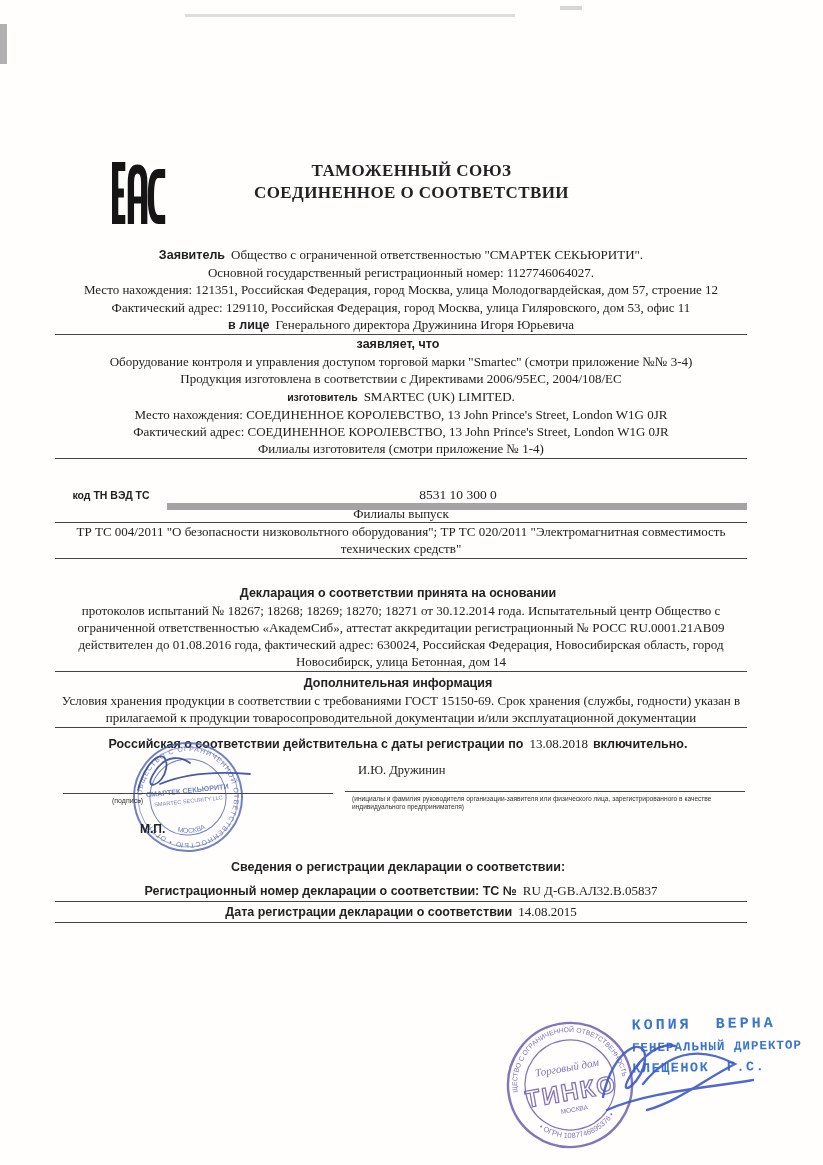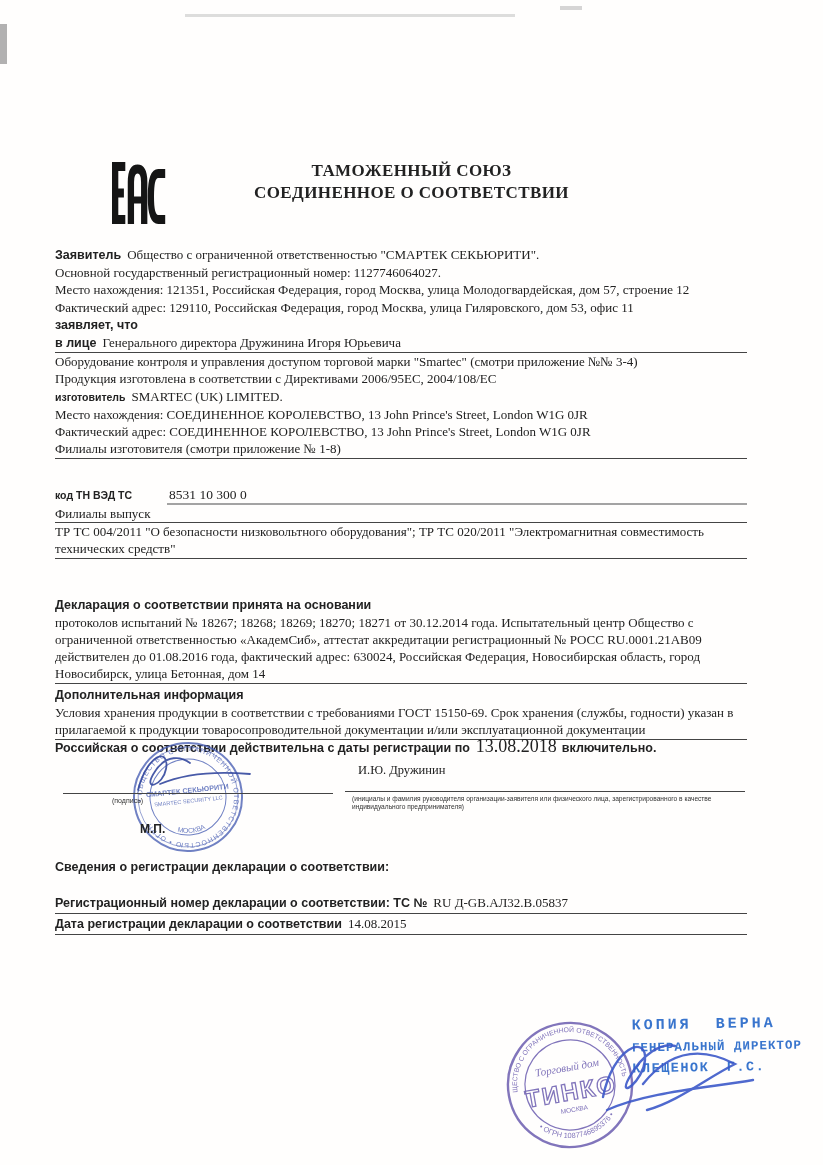--- a/index.html
+++ b/index.html
@@ -12,54 +12,54 @@
   .art-corner{left:0;top:24px;width:7px;height:40px;}
   .art-top{left:185px;top:14px;width:330px;height:3px;background:#bbb;opacity:.5;}
   .art-dot{left:560px;top:6px;width:22px;height:4px;background:#999;opacity:.4;}
 
   
   .header{position:absolute;top:160px;left:0;width:100%;}
   .eac{position:absolute;left:112px;top:2px;}
   .titles{text-align:center;font-weight:bold;font-size:17px;line-height:22px;letter-spacing:.4px;}
 
   
-  .blk{position:absolute;left:55px;width:692px;}
+  .blk{position:absolute;left:55px;width:692px;text-align:center;}
   .line{font-size:13px;line-height:17.2px;white-space:nowrap;}
   .para{font-size:13px;line-height:17px;white-space:normal;}
   .lab{font-family:"Liberation Sans",sans-serif;font-weight:700;font-size:12.5px;margin-right:6px;}
   .lab.sm{font-size:10.5px;}
   .ul{border-bottom:1px solid #444;}
   .hrule{border-bottom:1.2px solid #444;height:1px;}
   .mt2{margin-top:2px;}
 
   .b-applicant{top:246px;}
   .b-codes{top:487px;}
   .row-tnved{display:flex;align-items:baseline;height:18px;}
   .row-tnved .lab{width:112px;margin:0;}
-  .tnved-val{flex:1;border-bottom:2px solid #a3a3a3;font-size:13.5px;line-height:16px;padding-left:2px;}
-  .b-basis{top:596px;}
+  .tnved-val{flex:1;border-bottom:7px solid #a3a3a3;font-size:13.5px;line-height:16px;padding-left:2px;}
+  .b-basis{top:584px;}
   .b-validity{top:736px;font-size:12.5px;white-space:nowrap;}
-  .b-validity .date{font-size:18px;margin-right:5px;}
+  .b-validity .date{font-size:13px;margin-right:5px;}
 
   
   .abs{position:absolute;}
   .sig-line-left{left:63px;top:792px;width:270px;border-bottom:1.2px solid #444;height:1px;}
   .sig-cap-left{left:112px;top:797px;font-size:7px;color:#333;font-family:"Liberation Sans",sans-serif;}
   .sig-mp{left:140px;top:822px;font-family:"Liberation Sans",sans-serif;font-weight:700;font-size:12px;}
   .sig-name{left:358px;top:763px;font-size:12.5px;text-align:center;}
   .sig-line-right{left:345px;top:790px;width:400px;border-bottom:1.2px solid #444;height:1px;}
   .sig-cap-right{left:352px;top:795px;width:408px;font-size:6.6px;line-height:8px;
                  font-family:"Liberation Sans",sans-serif;color:#333;white-space:normal;}
 
   .stamp-smartec{left:113px;top:722px;transform:rotate(-6deg);}
   .sig-scrawl-left{left:128px;top:742px;}
 
   .b-reg{top:857px;}
   .b-reg .line{line-height:19px;}
-  .b-reg .mtop{margin-top:16px;}
+  .b-reg .mtop{margin-top:4px;}
 
   
   .stamp-tinko{left:490px;top:1005px;transform:rotate(-10deg);}
   .copy-stamp{position:absolute;left:632px;top:1016px;color:#2f6ecb;
               font-family:"Liberation Mono",monospace;font-weight:700;transform:rotate(-1deg);opacity:.95;}
   .cs1{font-size:15px;letter-spacing:3px;word-spacing:12px;}
   .cs2{font-size:12.5px;letter-spacing:1px;margin-top:7px;}
   .cs3{font-size:13.5px;letter-spacing:1.5px;margin-top:6px;word-spacing:8px;}
   .sig-scrawl-big{left:585px;top:1022px;}
 </style>
@@ -90,34 +90,34 @@
     </div>
   </div>
 
   <section class="blk b-applicant">
     <div class="line">
       <span class="lab">Заявитель</span><span>Общество с ограниченной ответственностью "СМАРТЕК СЕКЬЮРИТИ".</span>
     </div>
     <div class="line">Основной государственный регистрационный номер: 1127746064027.</div>
     <div class="line">Место нахождения: 121351, Российская Федерация, город Москва, улица Молодогвардейская, дом 57, строение 12</div>
     <div class="line">Фактический адрес: 129110, Российская Федерация, город Москва, улица Гиляровского, дом 53, офис 11</div>
-    <div class="line">
-      <span class="lab">заявляет, что</span>
-    </div>
     <div class="line ul">
       <span class="lab">в лице</span><span>Генерального директора Дружинина Игоря Юрьевича</span>
     </div>
+    <div class="line">
+      <span class="lab">заявляет, что</span>
+    </div>
     <div class="line">Оборудование  контроля и управления доступом торговой марки "Smartec" (смотри приложение №№ 3-4)</div>
     <div class="line">Продукция изготовлена в соответствии с Директивами 2006/95ЕС, 2004/108/ЕС</div>
     <div class="line">
       <span class="lab sm">изготовитель</span><span>SMARTEC (UK) LIMITED.</span>
     </div>
     <div class="line">Место нахождения: СОЕДИНЕННОЕ КОРОЛЕВСТВО, 13 John Prince's Street, London W1G 0JR</div>
     <div class="line">Фактический адрес: СОЕДИНЕННОЕ КОРОЛЕВСТВО, 13 John Prince's Street, London W1G 0JR</div>
-    <div class="line">Филиалы изготовителя (смотри приложение № 1-8)</div>
+    <div class="line">Филиалы изготовителя (смотри приложение № 1-4)</div>
     <div class="hrule"></div>
   </section>
 
   <section class="blk b-codes">
     <div class="row-tnved">
       <span class="lab sm">код ТН ВЭД ТС</span>
       <span class="tnved-val">8531 10 300 0</span>
     </div>
     <div class="line ul">Филиалы выпуск</div>
     <div class="para">ТР ТС 004/2011 "О безопасности низковольтного оборудования"; ТР ТС 020/2011 "Электромагнитная совместимость технических средств"</div>

